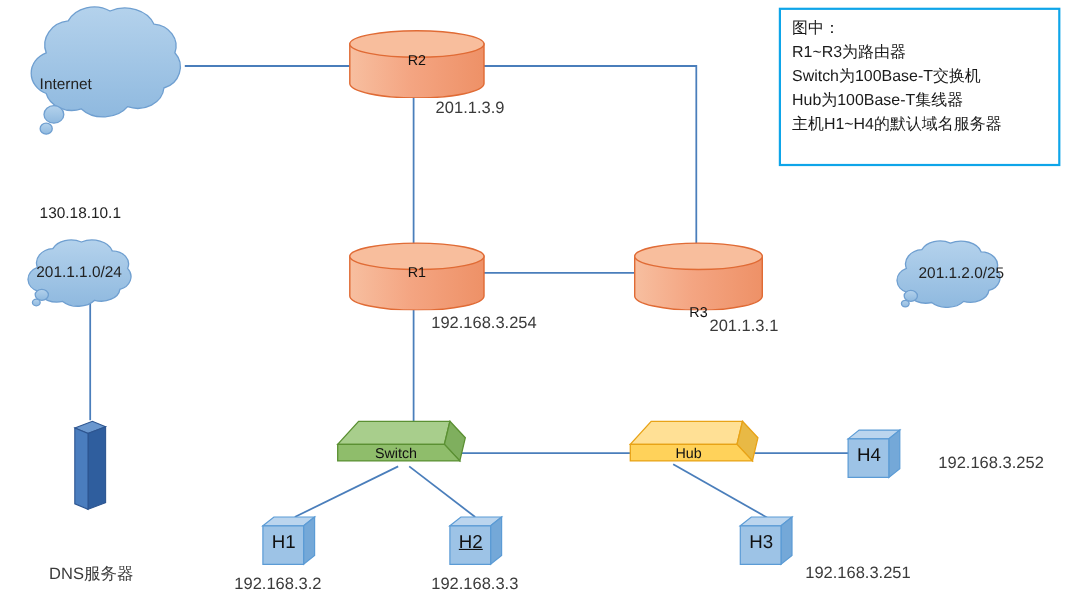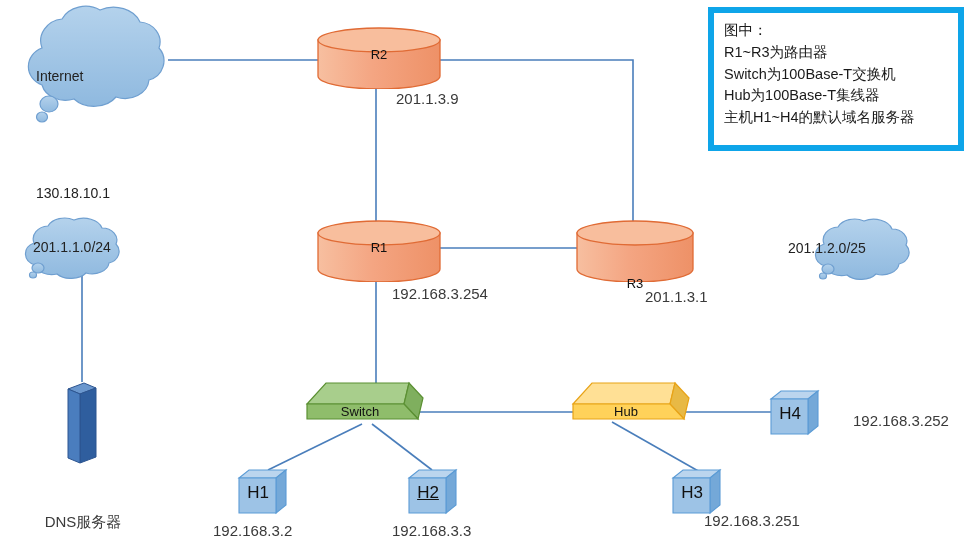--- a/index.html
+++ b/index.html
@@ -49,21 +49,21 @@
     font-size: 13px;
     white-space: pre;
     text-align: center;
   }
   #legend {
     position: absolute;
     left: 708px;
     top: 7px;
     width: 256px;
     height: 144px;
-    border: 6px solid #0ea5e9;
+    border: 2px solid #0ea5e9;
     background: #ffffff;
     box-sizing: border-box;
     padding: 7px 0 0 10px;
   }
   #legend .line {
     font-size: 14.5px;
     color: #1a1a1a;
     line-height: 1.50;
     white-space: pre;
   }
@@ -174,21 +174,21 @@
                  a14,12 0 0 1 -7,19
                  a17,12 0 0 1 -23,10
                  a18,12 0 0 1 -29,1
                  a17,12 0 0 1 -22,-9
                  a15,12 0 0 1 -1,-22 z"></path>
         <ellipse cx="32" cy="51" rx="6" ry="5"></ellipse>
         <ellipse cx="27" cy="58" rx="3.5" ry="3"></ellipse>
       </g>
     </svg>
   </div>
-  <div class="cloudtext" style="left:788px; top:238px;">201.1.2.0/25</div>
+  <div class="cloudtext" style="left:835px; top:238px;">201.1.2.0/25</div>
 
   <div class="node" style="left:316px; top:27px;">
     <svg width="126" height="62" viewBox="0 0 126 62">
       <defs>
         <linearGradient id="rg1" x1="0" y1="0" x2="1" y2="0">
           <stop offset="0%" stop-color="#F7BFA0"></stop>
           <stop offset="45%" stop-color="#F4A582"></stop>
           <stop offset="100%" stop-color="#EE9167"></stop>
         </linearGradient>
       </defs>
@@ -288,21 +288,21 @@
   <div class="ip-label" style="left:392px; top:521px;">192.168.3.3</div>
 
   <div class="node" style="left:670px; top:467px;">
     <svg width="54" height="52" viewBox="0 0 54 52">
       <path d="M3,11 L13,3 L50,3 L40,11 z" fill="#BBD5EE" stroke="#5B9BD5" stroke-width="1.1"></path>
       <path d="M50,3 L50,38 L40,46 L40,11 z" fill="#74A8D8" stroke="#5B9BD5" stroke-width="1.1"></path>
       <path d="M3,11 L40,11 L40,46 L3,46 z" fill="#9DC3E6" stroke="#5B9BD5" stroke-width="1.1"></path>
     </svg>
   </div>
   <div class="devtext" style="left:670px; top:483px; width:44px; font-size:17px;">H3</div>
-  <div class="ip-label" style="left:704px; top:511px;">192.168.3.251</div>
+  <div class="ip-label" style="left:732px; top:511px;">192.168.3.251</div>
 
   <div class="node" style="left:768px; top:388px;">
     <svg width="54" height="52" viewBox="0 0 54 52">
       <path d="M3,11 L13,3 L50,3 L40,11 z" fill="#BBD5EE" stroke="#5B9BD5" stroke-width="1.1"></path>
       <path d="M50,3 L50,38 L40,46 L40,11 z" fill="#74A8D8" stroke="#5B9BD5" stroke-width="1.1"></path>
       <path d="M3,11 L40,11 L40,46 L3,46 z" fill="#9DC3E6" stroke="#5B9BD5" stroke-width="1.1"></path>
     </svg>
   </div>
   <div class="devtext" style="left:768px; top:404px; width:44px; font-size:17px;">H4</div>
   <div class="ip-label" style="left:818px; top:411px;padding-left:35px;">192.168.3.252</div>

